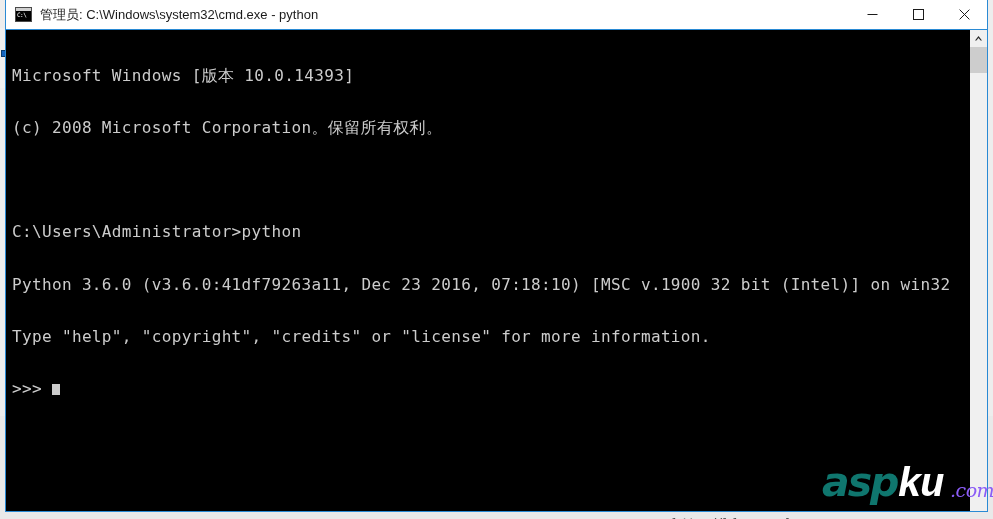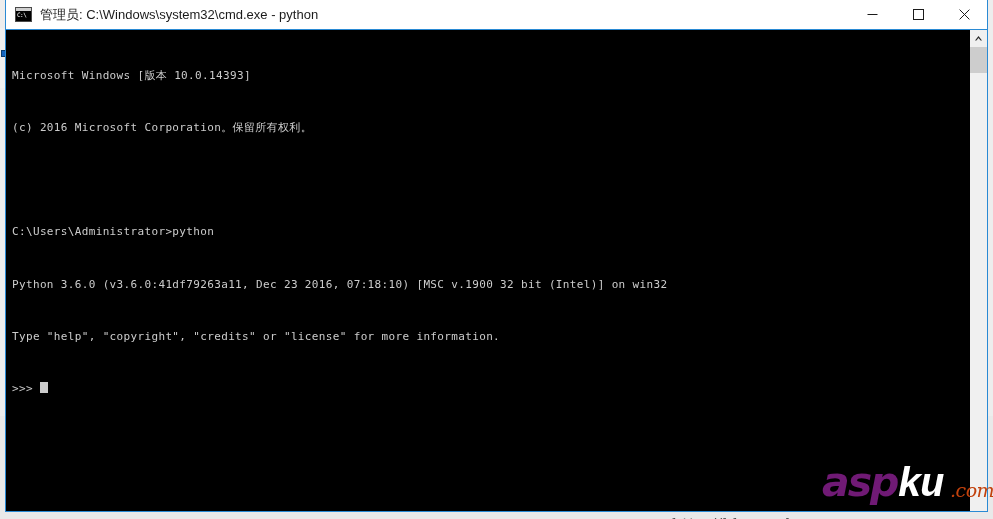--- a/index.html
+++ b/index.html
@@ -116,21 +116,21 @@
     right: 0; bottom: 0;
     background: #000000;
     overflow: hidden;
   }
 
   .console-text {
     position: absolute;
     left: 6px; top: 2px;
     right: 26px;
     font-family: "DejaVu Sans Mono", "Liberation Mono", monospace;
-    font-size: 11px;
+    font-size: 16px;
     line-height: 17.4px;
     color: #cccccc;
     white-space: pre;
     letter-spacing: 0.35px;
   }
   .console-line { height: 17.4px; }
   .console-line.blank { color: transparent; }
 
   .cursor {
     display: inline-block;
@@ -197,30 +197,30 @@
     position: absolute;
     left: 0; top: 0;
     font-family: "DejaVu Sans", sans-serif;
     font-weight: bold;
     font-style: italic;
     font-size: 41px;
     line-height: 41px;
     letter-spacing: -2px;
     white-space: nowrap;
   }
-  .wm-asp { color: #701a75; font-style: italic; }
+  .wm-asp { color: #0f766e; font-style: italic; }
   .wm-ku  { color: #ffffff; font-family: Liberation Mono, monospace; }
   .wm-com {
     position: absolute;
     left: 128px;
     top: 17px;
     font-family: "DejaVu Serif", serif;
     font-style: italic;
     font-size: 19px;
-    color: #c2410c;
+    color: #8b5cf6;
     letter-spacing: -0.5px;
     white-space: nowrap;
   }
   .wm-cn {
     position: absolute;
     left: 26px;
     top: 36px;
     font-family: Liberation Mono, monospace;
     font-weight: bold;
     font-size: 12.5px;
@@ -263,21 +263,21 @@
             <line x1="10.4" y1="0.6" x2="0.6" y2="10.4" stroke="#1b1b1b" stroke-width="1"></line>
           </svg>
         </div>
       </div>
     </div>
 
     <div class="console">
 
       <div class="console-text">
         <div class="console-line">Microsoft Windows [版本 10.0.14393]</div>
-        <div class="console-line">(c) 2016 Microsoft Corporation。保留所有权利。</div>
+        <div class="console-line">(c) 2008 Microsoft Corporation。保留所有权利。</div>
         <div class="console-line blank"></div>
         <div class="console-line">C:\Users\Administrator&gt;python</div>
         <div class="console-line">Python 3.6.0 (v3.6.0:41df79263a11, Dec 23 2016, 07:18:10) [MSC v.1900 32 bit (Intel)] on win32</div>
         <div class="console-line">Type "help", "copyright", "credits" or "license" for more information.</div>
         <div class="console-line"><span>&gt;&gt;&gt; </span><span class="cursor"></span></div>
       </div>
 
       <div class="scrollbar">
         <div class="sb-btn">
           <svg width="9" height="7" viewBox="0 0 9 7">

